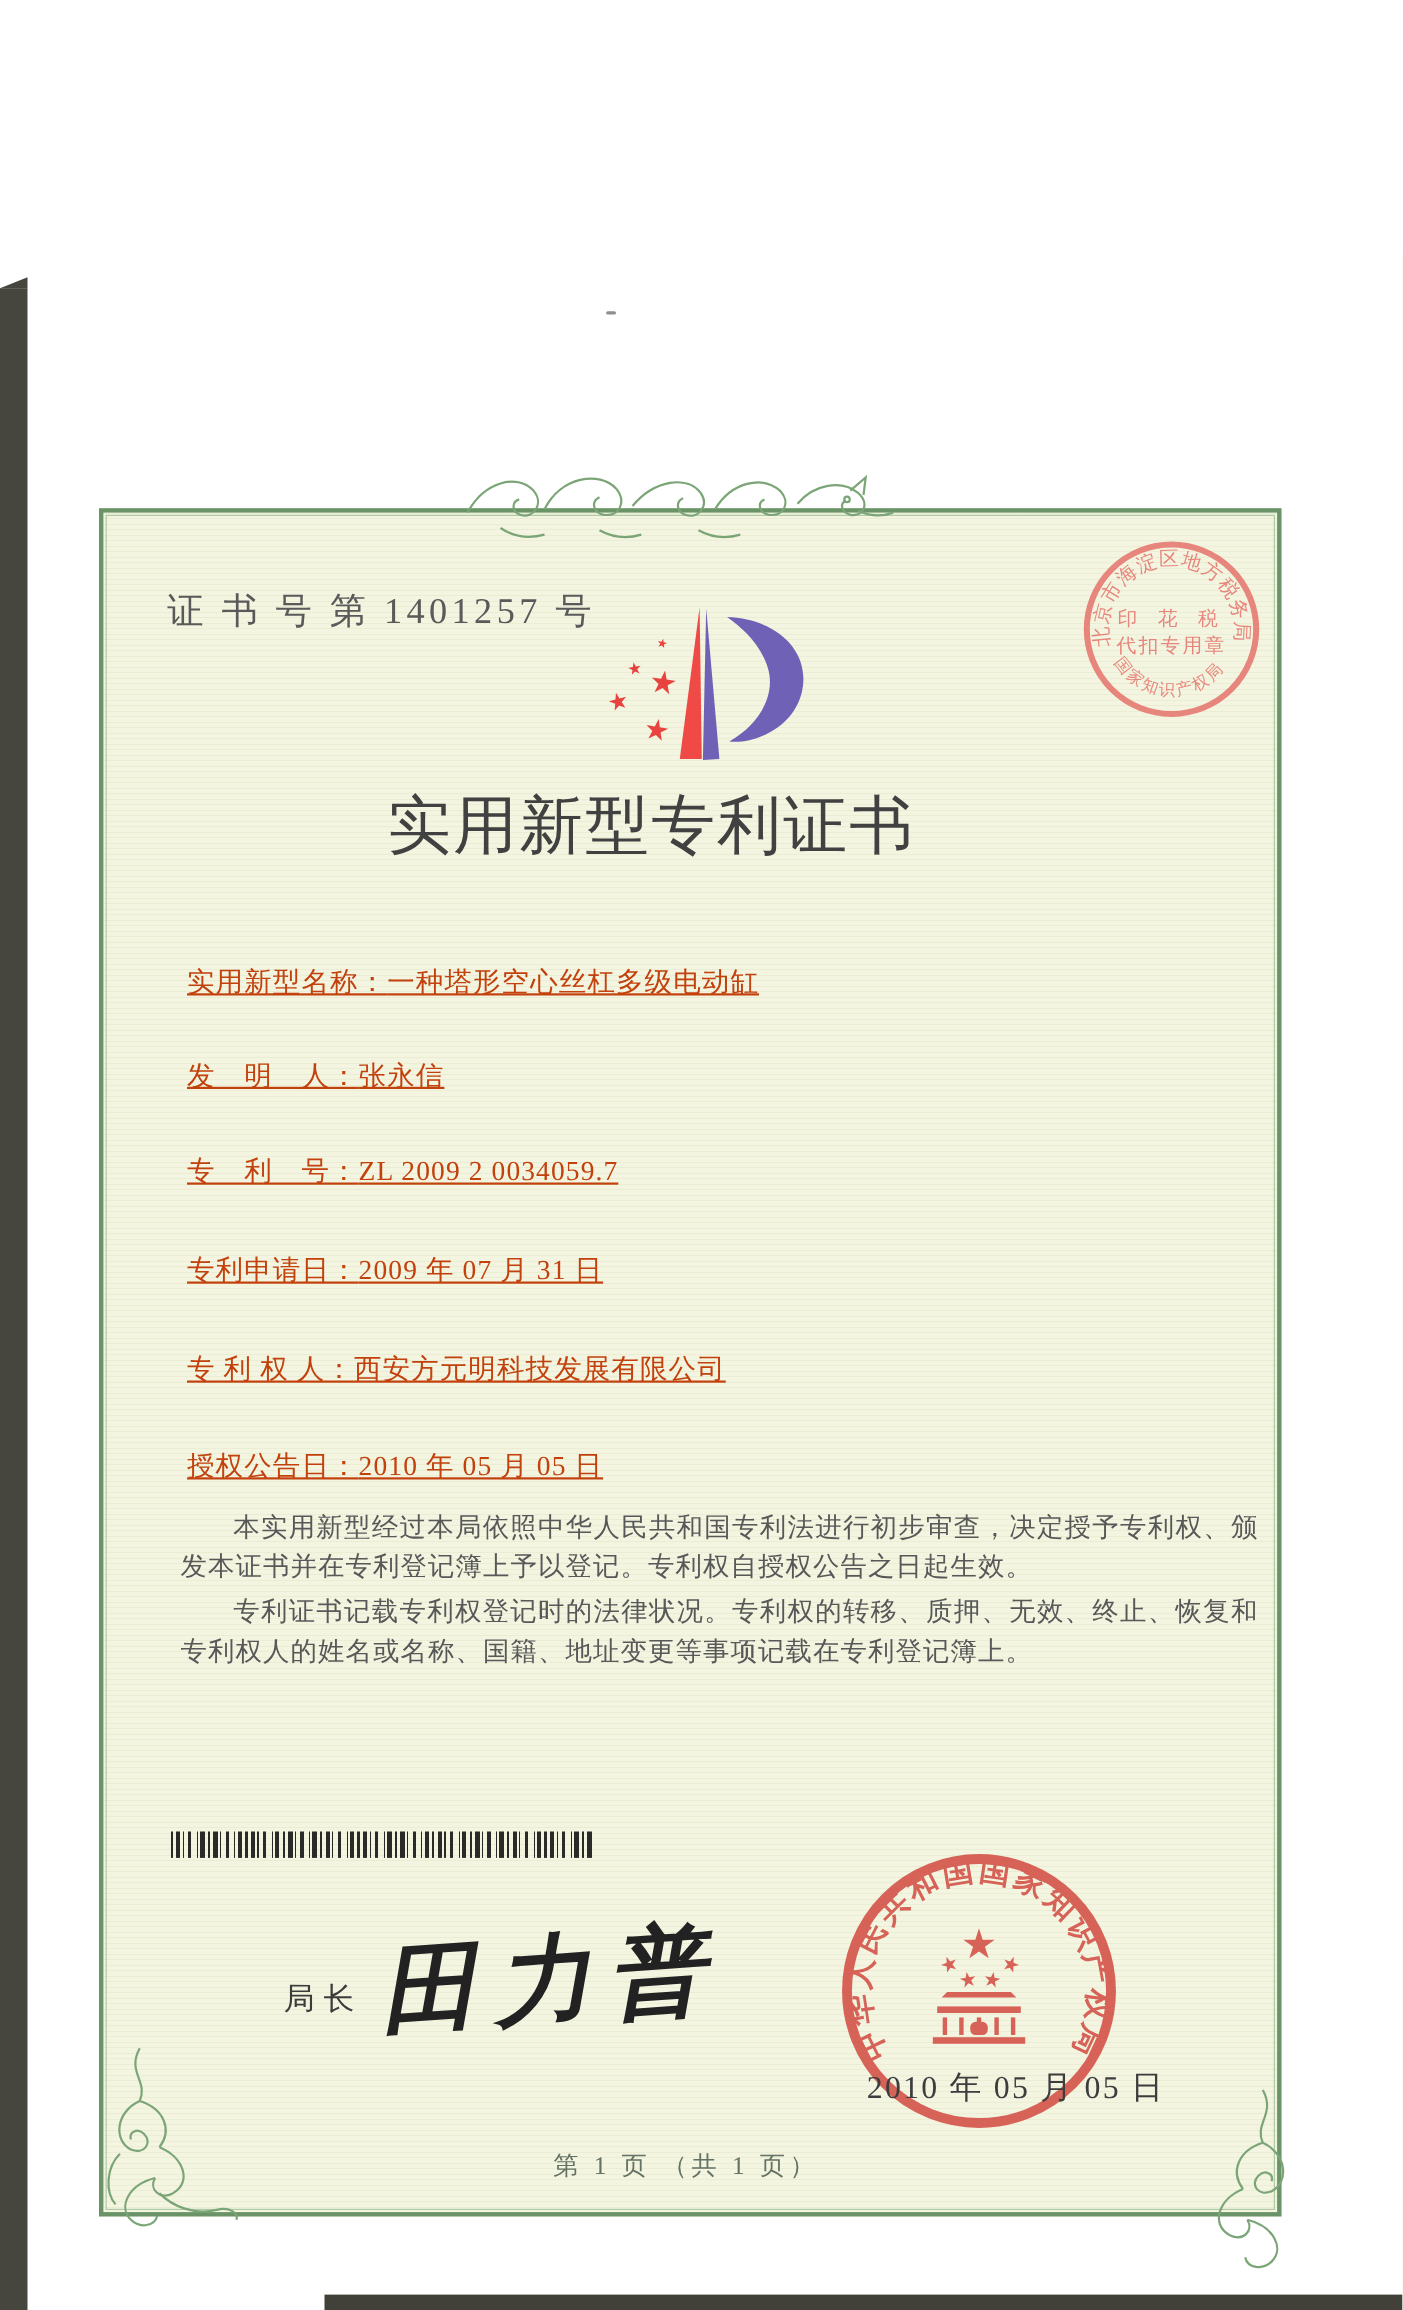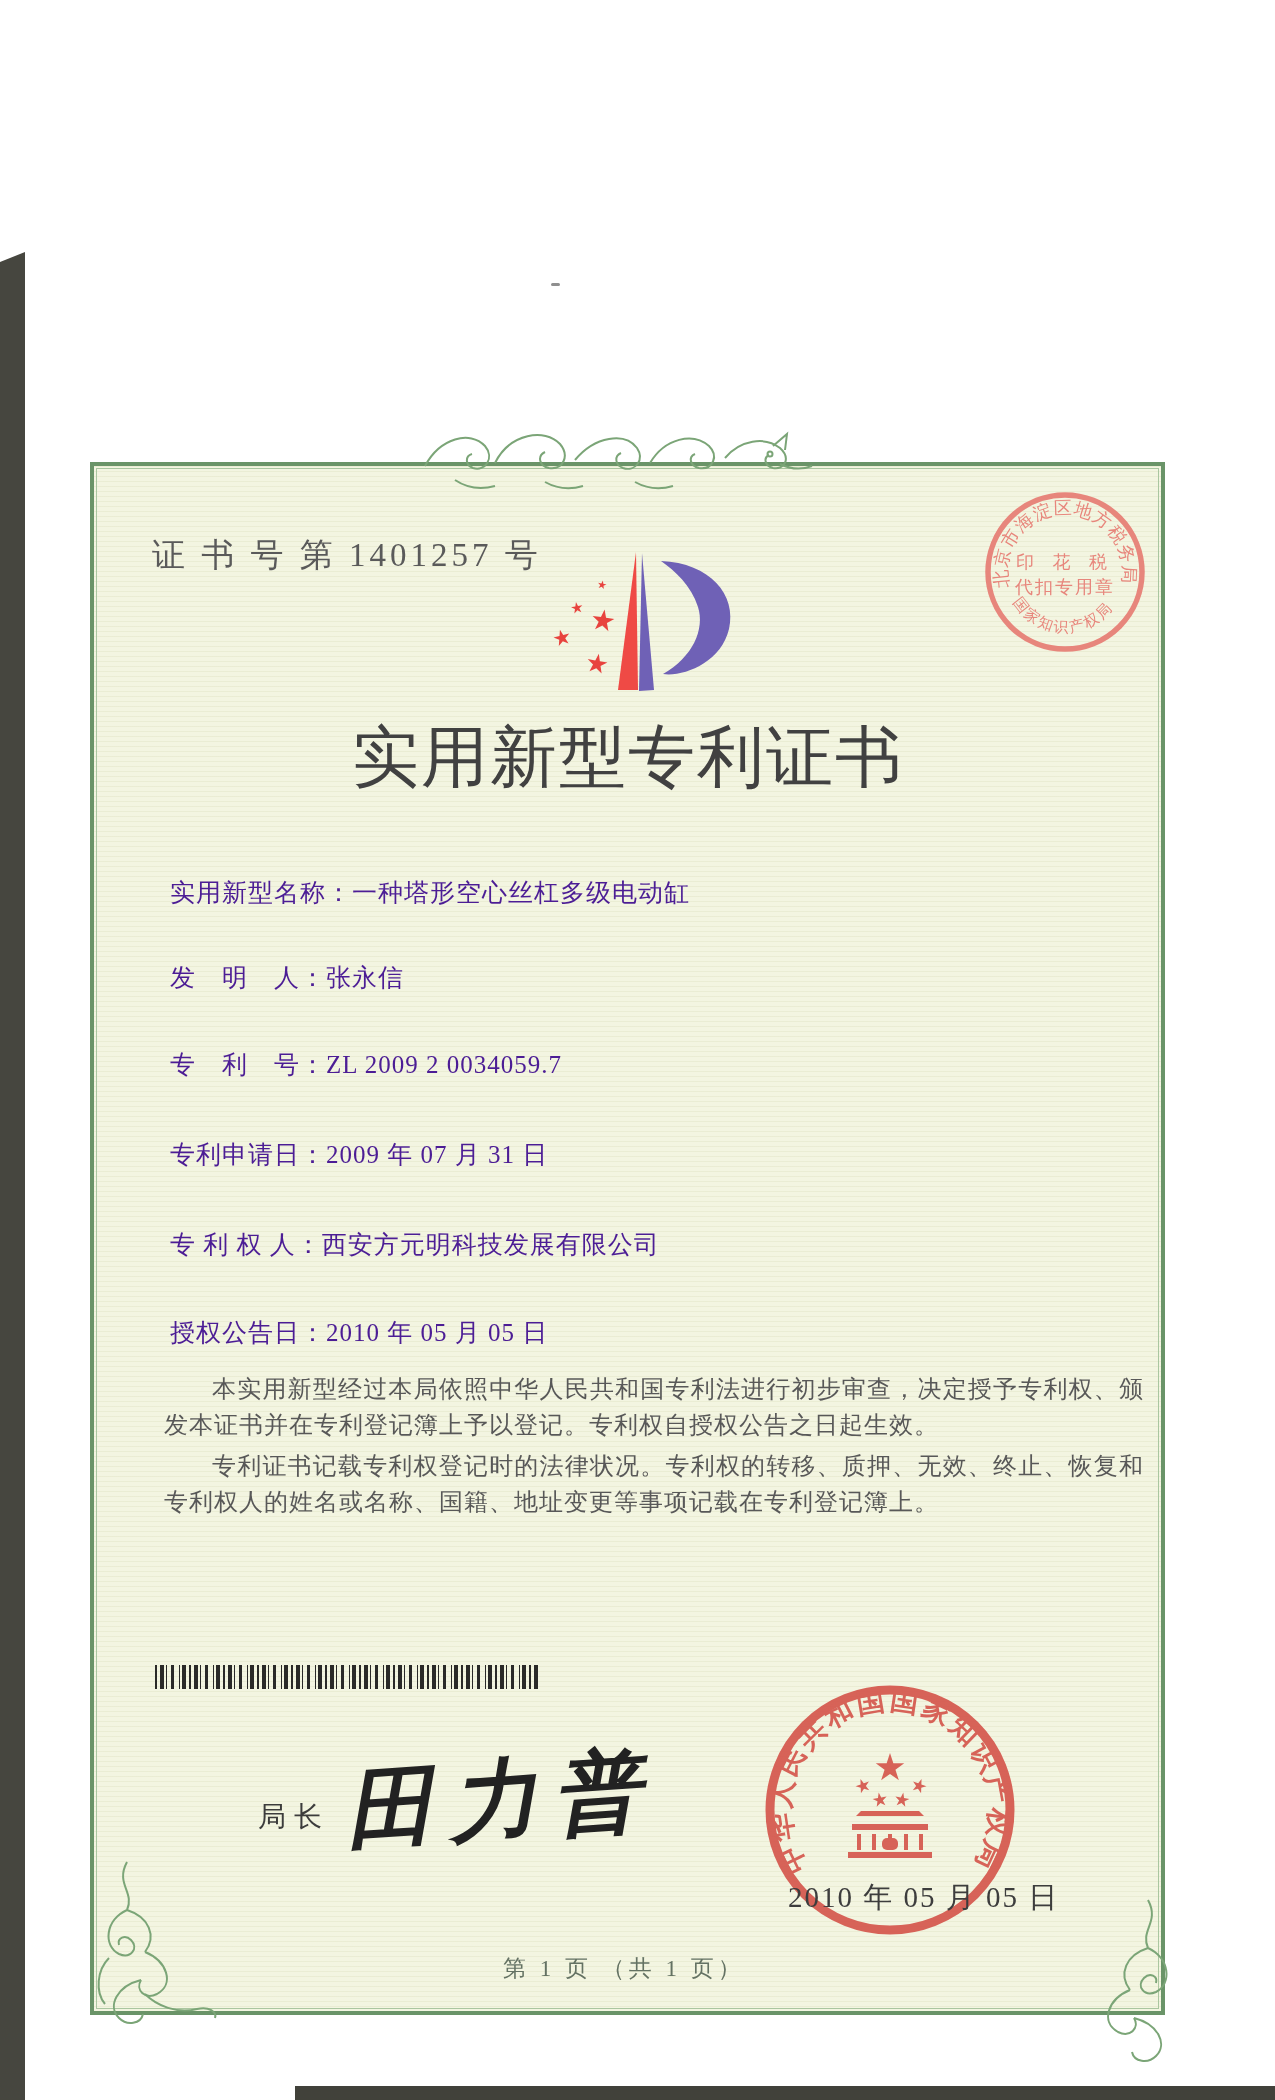--- a/index.html
+++ b/index.html
@@ -17,22 +17,22 @@
     position:absolute;left:90px;top:462px;width:1075px;height:1553px;box-sizing:border-box;
     border:4px solid #6a9468;background:
       repeating-linear-gradient(180deg, rgba(200,204,158,.20) 0 1px, rgba(0,0,0,0) 1px 5px),
       #f3f5e1;
   }
   .frame .inner{position:absolute;inset:2px;border:1px solid #aac6a0;pointer-events:none;}
   .deco{position:absolute;left:0;top:0;width:1275px;height:2100px;pointer-events:none;}
   .deco path, .deco circle{stroke:#7ba577;stroke-width:2;fill:none;}
   
   .certno{position:absolute;left:152px;top:533px;font-size:33px;letter-spacing:4px;color:#5a5a5a;}
-  .doc-title{position:absolute;left:352px;top:712px;font-size:67px;letter-spacing:2px;color:#414141;white-space:pre;}
-  .field{position:absolute;left:170px;font-size:25px;color:#4c1d95;letter-spacing:1px;white-space:pre;}
+  .doc-title{position:absolute;left:352px;top:712px;font-size:58px;letter-spacing:2px;color:#414141;white-space:pre;}
+  .field{position:absolute;left:170px;font-size:25px;color:#c2410c;letter-spacing:1px;white-space:pre;text-decoration:underline;}
   .body-text{position:absolute;left:152px;top:1371px;width:992px;font-size:24px;line-height:36px;
              text-align:justify;color:#585858;}
   .body-text p{margin:0 0 5px 12px;text-indent:2em;letter-spacing:1px;}
   .barcode{position:absolute;left:155px;top:1665px;width:385px;height:24px;
     background:repeating-linear-gradient(90deg,
       #2a2a28 0 2px,rgba(0,0,0,0) 2px 5px,
       #2a2a28 5px 9px,rgba(0,0,0,0) 9px 11px,
       #2a2a28 11px 12px,rgba(0,0,0,0) 12px 16px,
       #2a2a28 16px 19px,rgba(0,0,0,0) 19px 24px,
       #2a2a28 24px 25px,rgba(0,0,0,0) 25px 27px,

